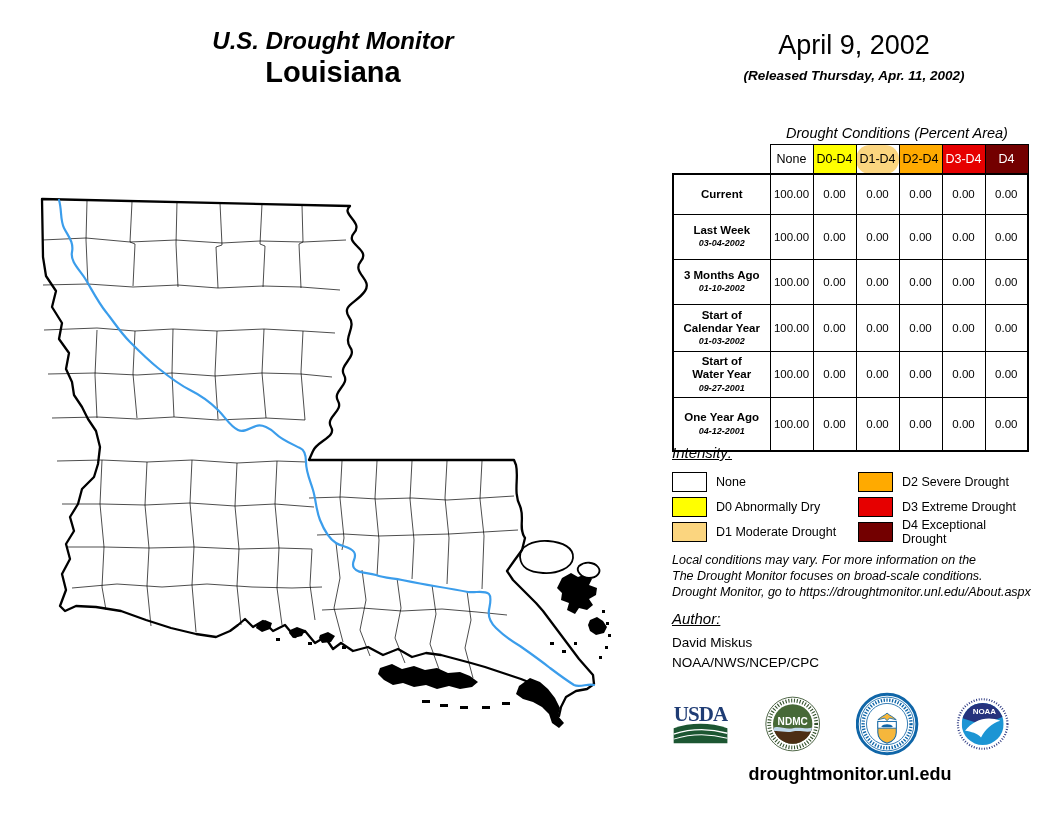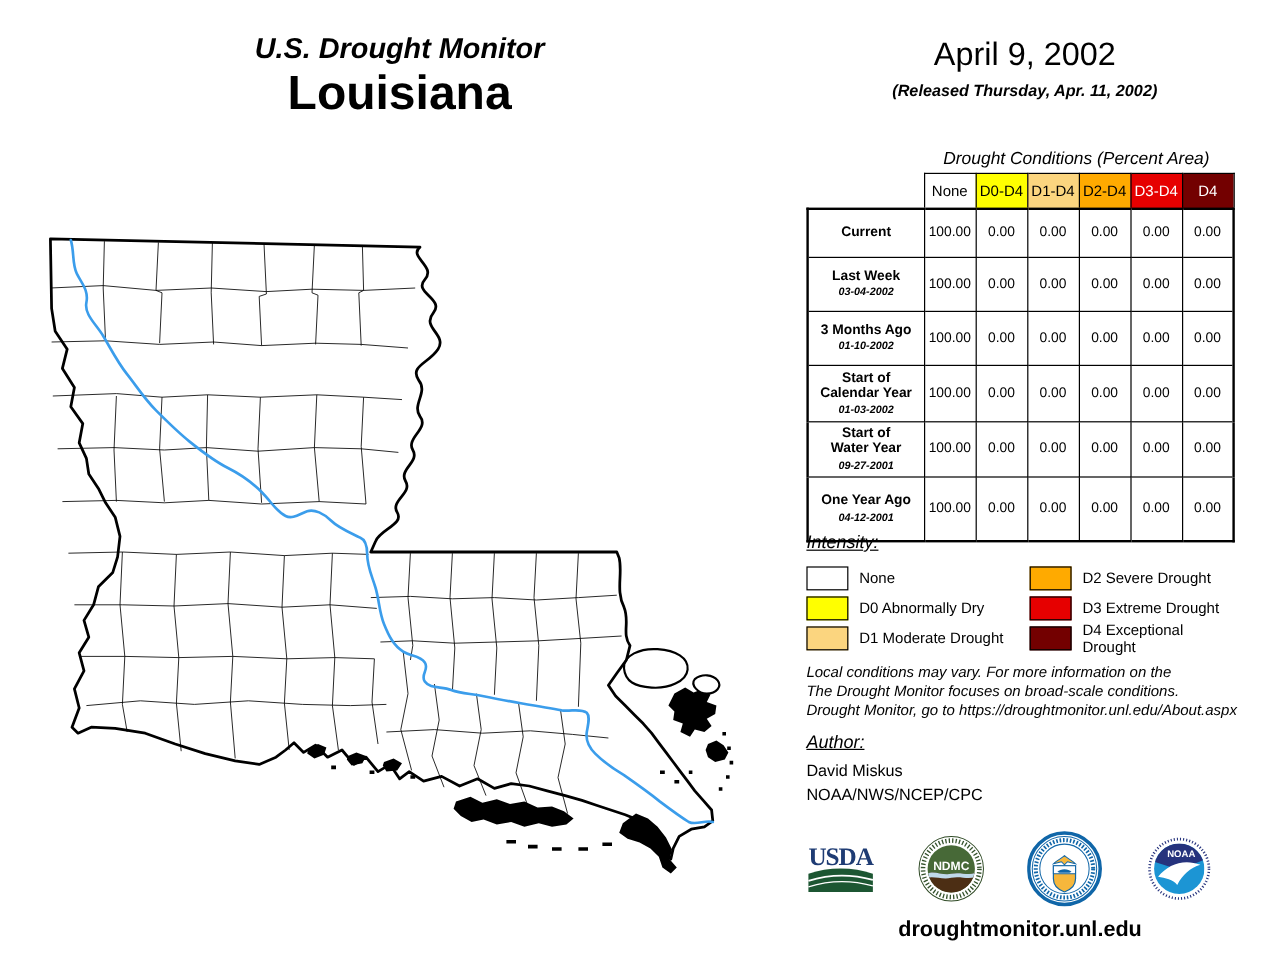--- a/index.html
+++ b/index.html
@@ -1,21 +1,21 @@
 <!DOCTYPE html>
 <html><head>
 <meta charset="utf-8">
 <style>
   html,body{margin:0;padding:0;background:#fff;}
   .page{position:relative;width:1056px;height:816px;background:#fff;overflow:hidden;
         font-family:"Liberation Sans",sans-serif;color:#000;}
   
   .title-left{position:absolute;left:0;top:27px;width:666px;text-align:center;}
   .program{font-size:24px;font-weight:bold;font-style:italic;}
-  .state{font-size:40px;font-weight:bold;margin-top:3px;line-height:1.0;}
+  .state{font-size:29px;font-weight:bold;margin-top:3px;line-height:1.0;}
   .date-block{position:absolute;left:660px;top:30px;width:388px;text-align:center;}
   .rdate-big{font-size:27px;font-weight:normal;}
   .released{font-size:13.5px;font-weight:bold;font-style:italic;margin-top:7px;}
   .valid{font-size:14.5px;font-weight:bold;margin-top:5px;}
   
   .tbl-caption{position:absolute;left:752px;top:125px;width:290px;text-align:center;
                font-size:14.5px;font-style:italic;}
   .dm-table{position:absolute;left:672px;top:144px;border-collapse:collapse;table-layout:fixed;}
   .dm-table td,.dm-table th{padding:0;text-align:center;vertical-align:middle;}
   .corner{border:none;background:transparent;}
@@ -160,21 +160,21 @@
         <col style="width:43px">
       <col style="width:43px">
         <col style="width:43px">
         <col style="width:43px">
     </colgroup>
     <tbody>
       <tr>
         <td class="corner"></td>
         <th class="hcell" style="background-color: rgb(255, 255, 255); color: rgb(0, 0, 0);">None</th>
         <th class="hcell" style="background-color: rgb(255, 255, 0); color: rgb(0, 0, 0);">D0-D4</th>
-        <th class="hcell" style="background-color: rgb(251, 213, 127); color: rgb(0, 0, 0);">D1-D4</th>
+        <th class="hcell" style="background-color: rgb(251, 213, 127); color: rgb(0, 0, 0); border-radius: 14px;">D1-D4</th>
         <th class="hcell" style="background-color: rgb(255, 170, 0); color: rgb(0, 0, 0);">D2-D4</th>
         <th class="hcell" style="background-color: rgb(230, 0, 0); color: rgb(255, 255, 255);">D3-D4</th>
         <th class="hcell" style="background-color: rgb(115, 0, 0); color: rgb(255, 255, 255);">D4</th>
       </tr>
       <tr class="body body-first" style="height:40px">
         <th class="rowlab">
             <span class="rlabel">Current</span>
           </th>
         <td class="vcell">100.00</td>
         <td class="vcell">0.00</td>

